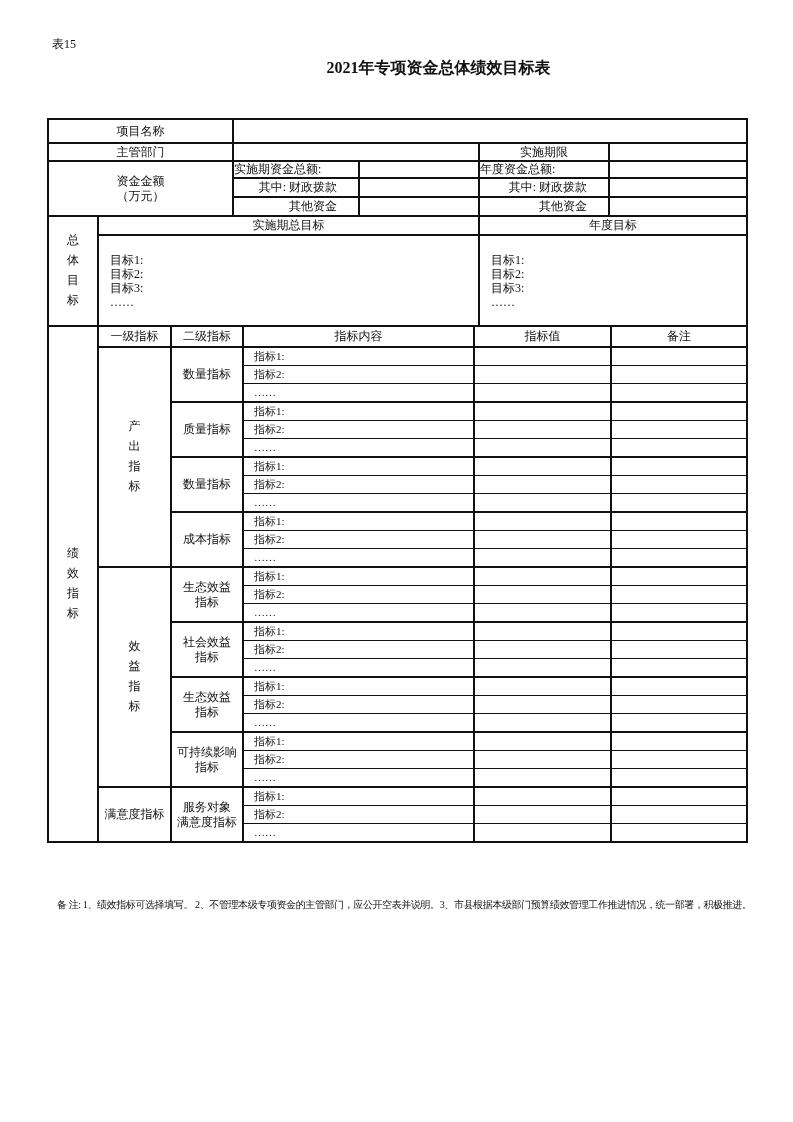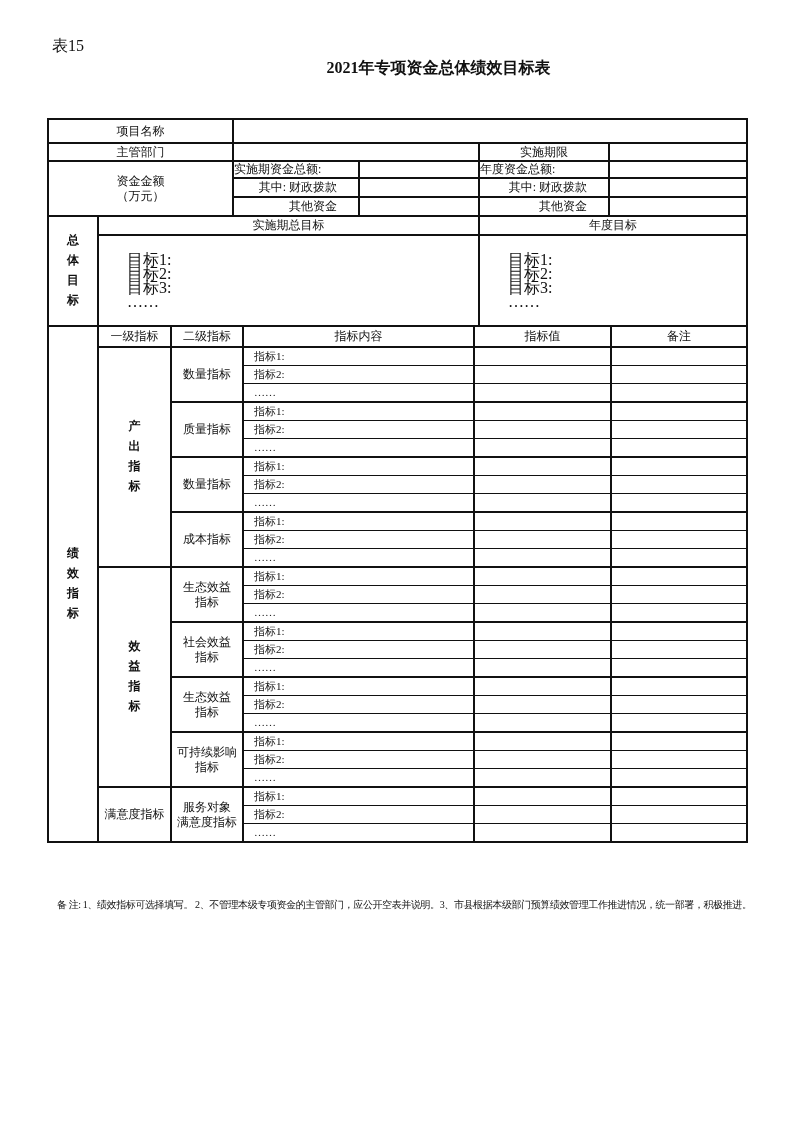--- a/index.html
+++ b/index.html
@@ -1,52 +1,52 @@
 <!DOCTYPE html>
 <html><head>
 <meta charset="utf-8">
 <style>
   html,body{margin:0;padding:0;background:#e8e8e8;}
   .page{
     position:relative;width:793px;height:1122px;margin:0 auto;background:#ffffff;
     font-family:"Liberation Serif","DejaVu Serif",serif;color:#111;
     overflow:hidden;
   }
-  .tag{position:absolute;left:52px;top:36px;font-size:16px;}
+  .tag{position:absolute;left:52px;top:36px;font-size:12px;}
   .title{position:absolute;left:0;top:58px;width:100%;text-align:center;
     font-size:16px;font-weight:bold;margin:0;padding-left:42px;}
   .tbl-wrap{position:absolute;left:47px;top:118px;width:699px;}
   table{border-collapse:collapse;table-layout:fixed;width:699px;}
   td,th{border:2px solid #111;padding:0;font-size:12px;font-weight:normal;
     text-align:center;vertical-align:middle;line-height:1.25;overflow:hidden;}
   #tableB,#tableC{margin-top:-2px;}
   
   #tableA tr:nth-child(1) td{height:22px;}
   #tableA tr:nth-child(2) td{height:16px;}
   #tableA tr:nth-child(3) td{height:15px;}
   #tableA tr:nth-child(4) td{height:17px;}
   #tableA tr:nth-child(5) td{height:17px;}
   .lbl-left{text-align:left;padding-left:0;}
   .lbl-right{text-align:right;padding-right:21px;border-radius:6px;}
   .two-line{white-space:pre-line;}
   
   #tableB tr:nth-child(1) th{height:17px;}
   #tableB tr:nth-child(2) td{height:89px;}
-  .goal{white-space:pre-line;text-align:left;padding-left:28px;
-    font-size:16px;line-height:14px;}
+  .goal{white-space:pre-line;text-align:left;padding-left:11px;
+    font-size:12px;line-height:14px;}
   
   #tableC .head-row th,#tableC .head-row td{height:19px;}
   #tableC td{border-top-width:2px;border-bottom-width:0;}
   #tableC{border-bottom:2px solid #111;}
   #tableC tr.thin-row td{border-top-width:1px;}
   #tableC .ind-row td{height:17px;}
   .ind-content{text-align:left;padding-left:10px;font-size:11px;}
   .lvl2{white-space:pre-line;margin-left:9px;}
   .vstack{width:1em;margin:4px auto;word-break:break-all;line-height:1.65;
-    white-space:normal;font-weight:bold;}
+    white-space:normal;}
   .footnote{position:absolute;left:57px;top:898px;width:700px;font-size:10px;
     letter-spacing:-0.4px;white-space:nowrap;margin:0;}
 </style>
 </head>
 <body>
 
 <div class="page">
 
   <div class="tag">表15</div>
   <h1 class="title">2021年专项资金总体绩效目标表</h1>

